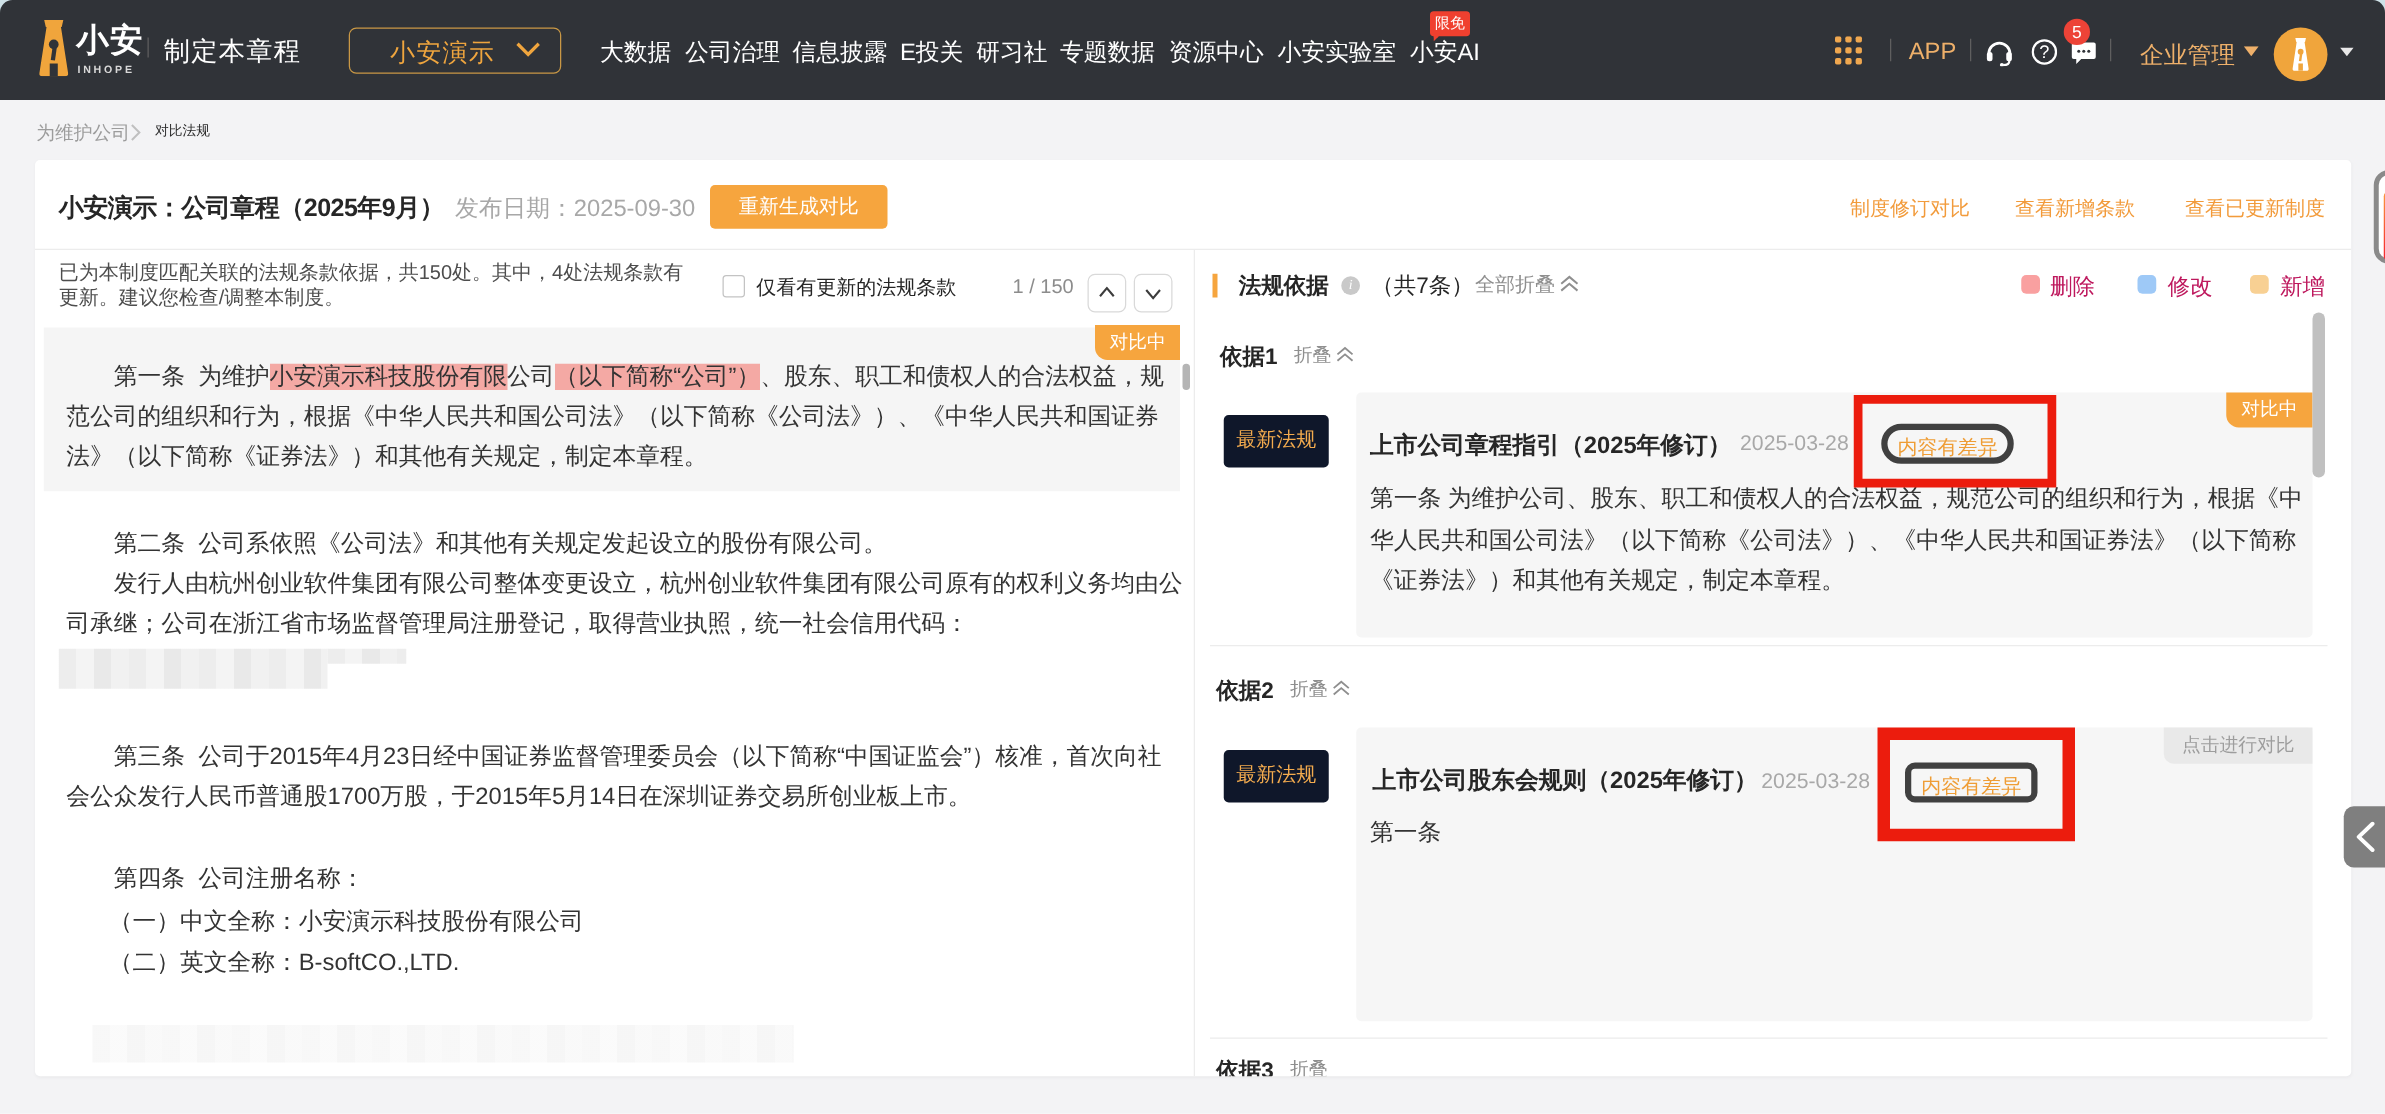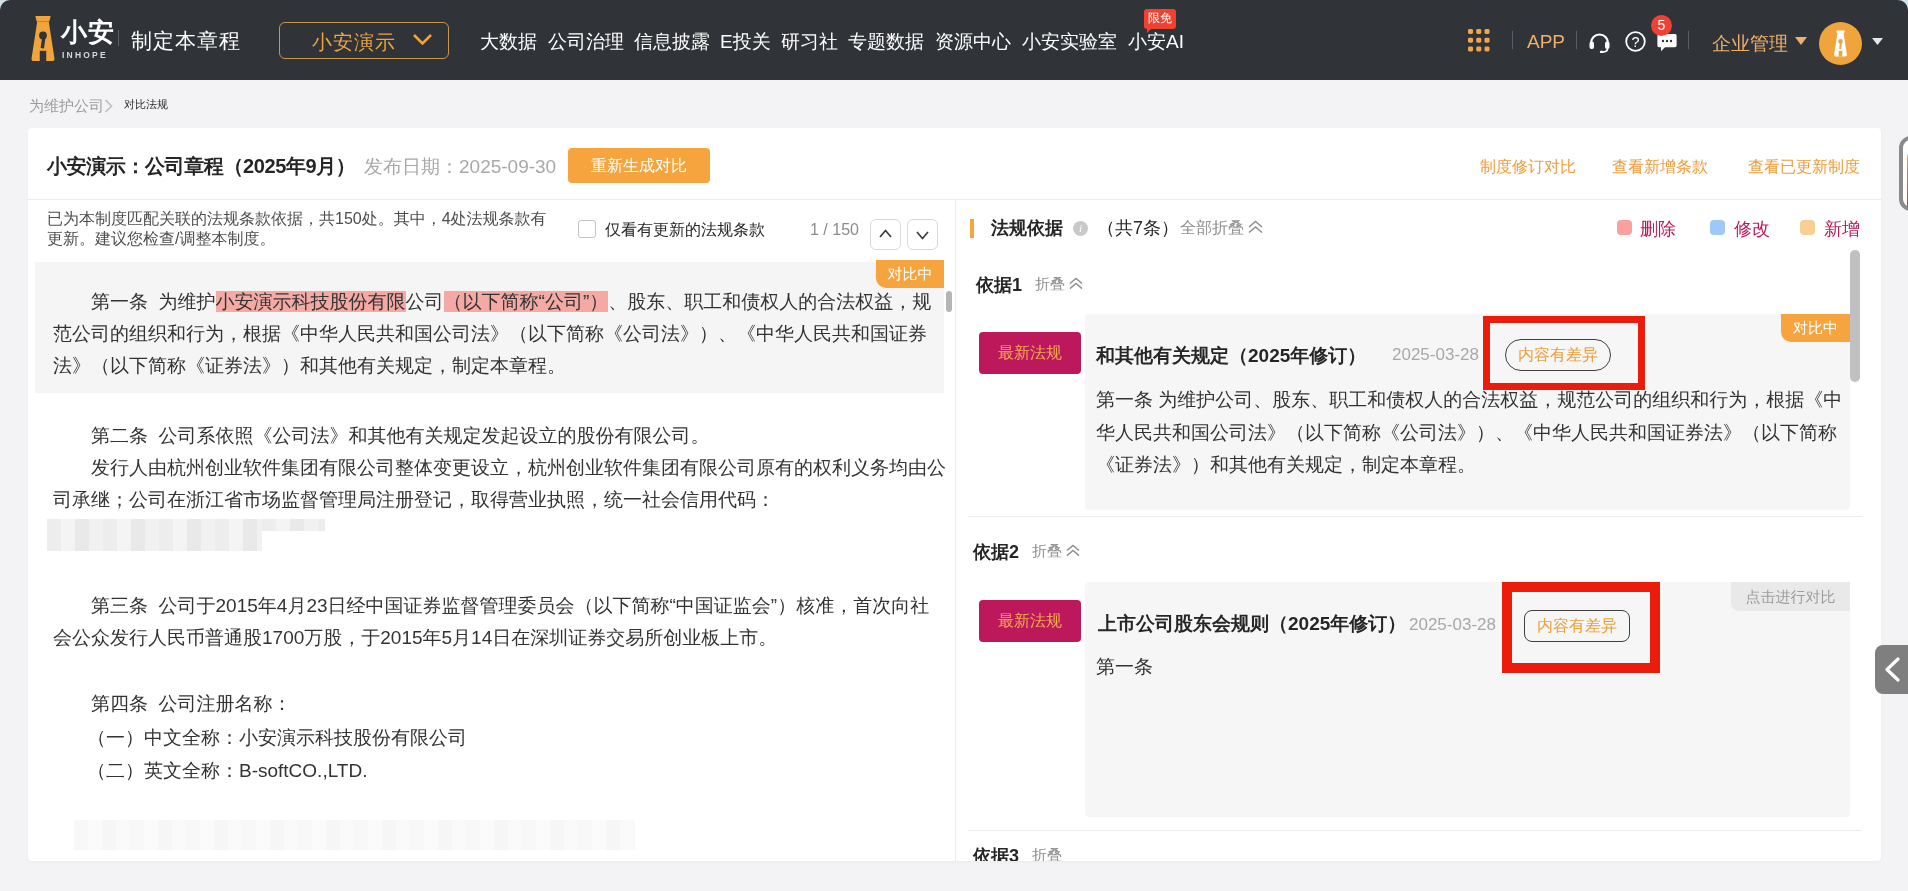--- a/index.html
+++ b/index.html
@@ -50,24 +50,24 @@
 #rpBar { left:942px; top:91px; width:4px; height:19px; background:#f6a53e; }
 #rpTitle { left:963px; top:88px; font-size:18px; font-weight:bold; color:#262626; }
 #rpInfo { left:1045px; top:93px; width:15px; height:15px; background:#c9c9c9; border-radius:50%; color:#fff; font-size:11px; font-style:italic; text-align:center; line-height:15px; font-family:"Liberation Serif",serif; }
 #rpCount { left:1069px; top:88px; font-size:18px; color:#262626; }
 #rpFold { left:1152px; top:90px; font-size:16px; color:#8f8f8f; }
 .legSq { width:15px; height:15px; border-radius:4px; top:92px; }
 .legTxt { top:89px; font-size:18px; color:#be185d; }
 .yjLbl { font-size:18px; font-weight:bold; color:#262626; }
 .foldTxt { font-size:15px; color:#8f8f8f; }
 .rcard { left:1057px; width:765px; background:#f6f6f6; border-radius:4px; }
-.newTag { left:951px; width:102px; height:42px; background:#be185d; border-radius:4px; color:#f3ab4e; font-size:16px; text-align:center; line-height:42px; }
+.newTag { left:951px; width:84px; height:42px; background:#0f172a; border-radius:4px; color:#f3ab4e; font-size:16px; text-align:center; line-height:42px; }
 .rtitle { font-size:19px; font-weight:bold; color:#262626; }
 .rdate { font-size:17px; color:#a8a8a8; }
-.diffPill { width:106px; height:32px; border:1px solid #404040; border-radius:16px; color:#ef9d35; font-size:16px; text-align:center; line-height:30px; }
+.diffPill { width:106px; height:32px; border:5px solid #404040; border-radius:16px; color:#ef9d35; font-size:16px; text-align:center; line-height:30px; }
 .redRect { border:7px solid #ec1c0d; background:transparent; }
 .rbody { font-size:19px; line-height:32.5px; color:#333; width:758px; }
 #tagR1 { left:1753px; top:186px; width:69px; height:28px; background:#f6a53e; color:#fff; font-size:15px; text-align:center; line-height:28px; border-radius:0 0 0 10px; }
 #tagR2 { left:1703px; top:454px; width:119px; height:29px; background:#e9e9e9; color:#9d9d9d; font-size:15px; text-align:center; line-height:29px; border-radius:0 0 0 8px; }
 .rsDivider { left:940px; width:894px; height:1px; background:#ececec; }
 #rsThumb { left:1822px; top:122px; width:10px; height:132px; background:#c0c0c0; border-radius:5px; }
 
 #collapseTab { position:absolute; left:1875px; top:645px; width:40px; height:49px; background:#7f7f7f; border-radius:8px 0 0 8px; }
 #floatWidget { position:absolute; left:1899px; top:136px; width:40px; height:75px; border:4px solid #8a8a8a; border-radius:12px; background:#fff; }
 #floatInner { position:absolute; left:4px; top:13px; width:24px; height:56px; background:linear-gradient(#fb9a3c,#f5222d); border-radius:4px; }
@@ -211,21 +211,21 @@
   <div class="abs legTxt" style="left:1796px">新增</div>
 
   <div class="abs yjLbl" style="left:948px;top:145px">依据1</div>
   <div class="abs foldTxt" style="left:1007px;top:147px">折叠 <svg width="14" height="13" viewBox="0 0 15 14" style="vertical-align:-1px">
         <polyline points="1,7 7.5,1.5 14,7" fill="none" stroke="#8f8f8f" stroke-width="1.6"></polyline>
         <polyline points="1,12.5 7.5,7 14,12.5" fill="none" stroke="#8f8f8f" stroke-width="1.6"></polyline>
       </svg></div>
 
   <div class="abs rcard" style="top:186px;height:196px;"></div>
   <div class="abs newTag" style="top:204px;">最新法规</div>
-  <div class="abs rtitle" style="left:1068px;top:215px">和其他有关规定（2025年修订）</div>
+  <div class="abs rtitle" style="left:1068px;top:215px">上市公司章程指引（2025年修订）</div>
   <div class="abs rdate" style="left:1364px;top:217px">2025-03-28</div>
   <div class="abs diffPill" style="left:1477px;top:211px">内容有差异</div>
   <div class="abs rbody" style="left:1068px;top:256px">第一条 为维护公司、股东、职工和债权人的合法权益，规范公司的组织和行为，根据《中华人民共和国公司法》（以下简称《公司法》）、《中华人民共和国证券法》（以下简称《证券法》）和其他有关规定，制定本章程。</div>
   <div class="abs" id="tagR1">对比中</div>
   <div class="abs redRect" style="left:1455px;top:188px;width:162px;height:74px;"></div>
 
   <div class="abs rsDivider" style="top:388px"></div>
   <div class="abs yjLbl" style="left:945px;top:412px">依据2</div>
   <div class="abs foldTxt" style="left:1004px;top:414px">折叠 <svg width="14" height="13" viewBox="0 0 15 14" style="vertical-align:-1px">
         <polyline points="1,7 7.5,1.5 14,7" fill="none" stroke="#8f8f8f" stroke-width="1.6"></polyline>

